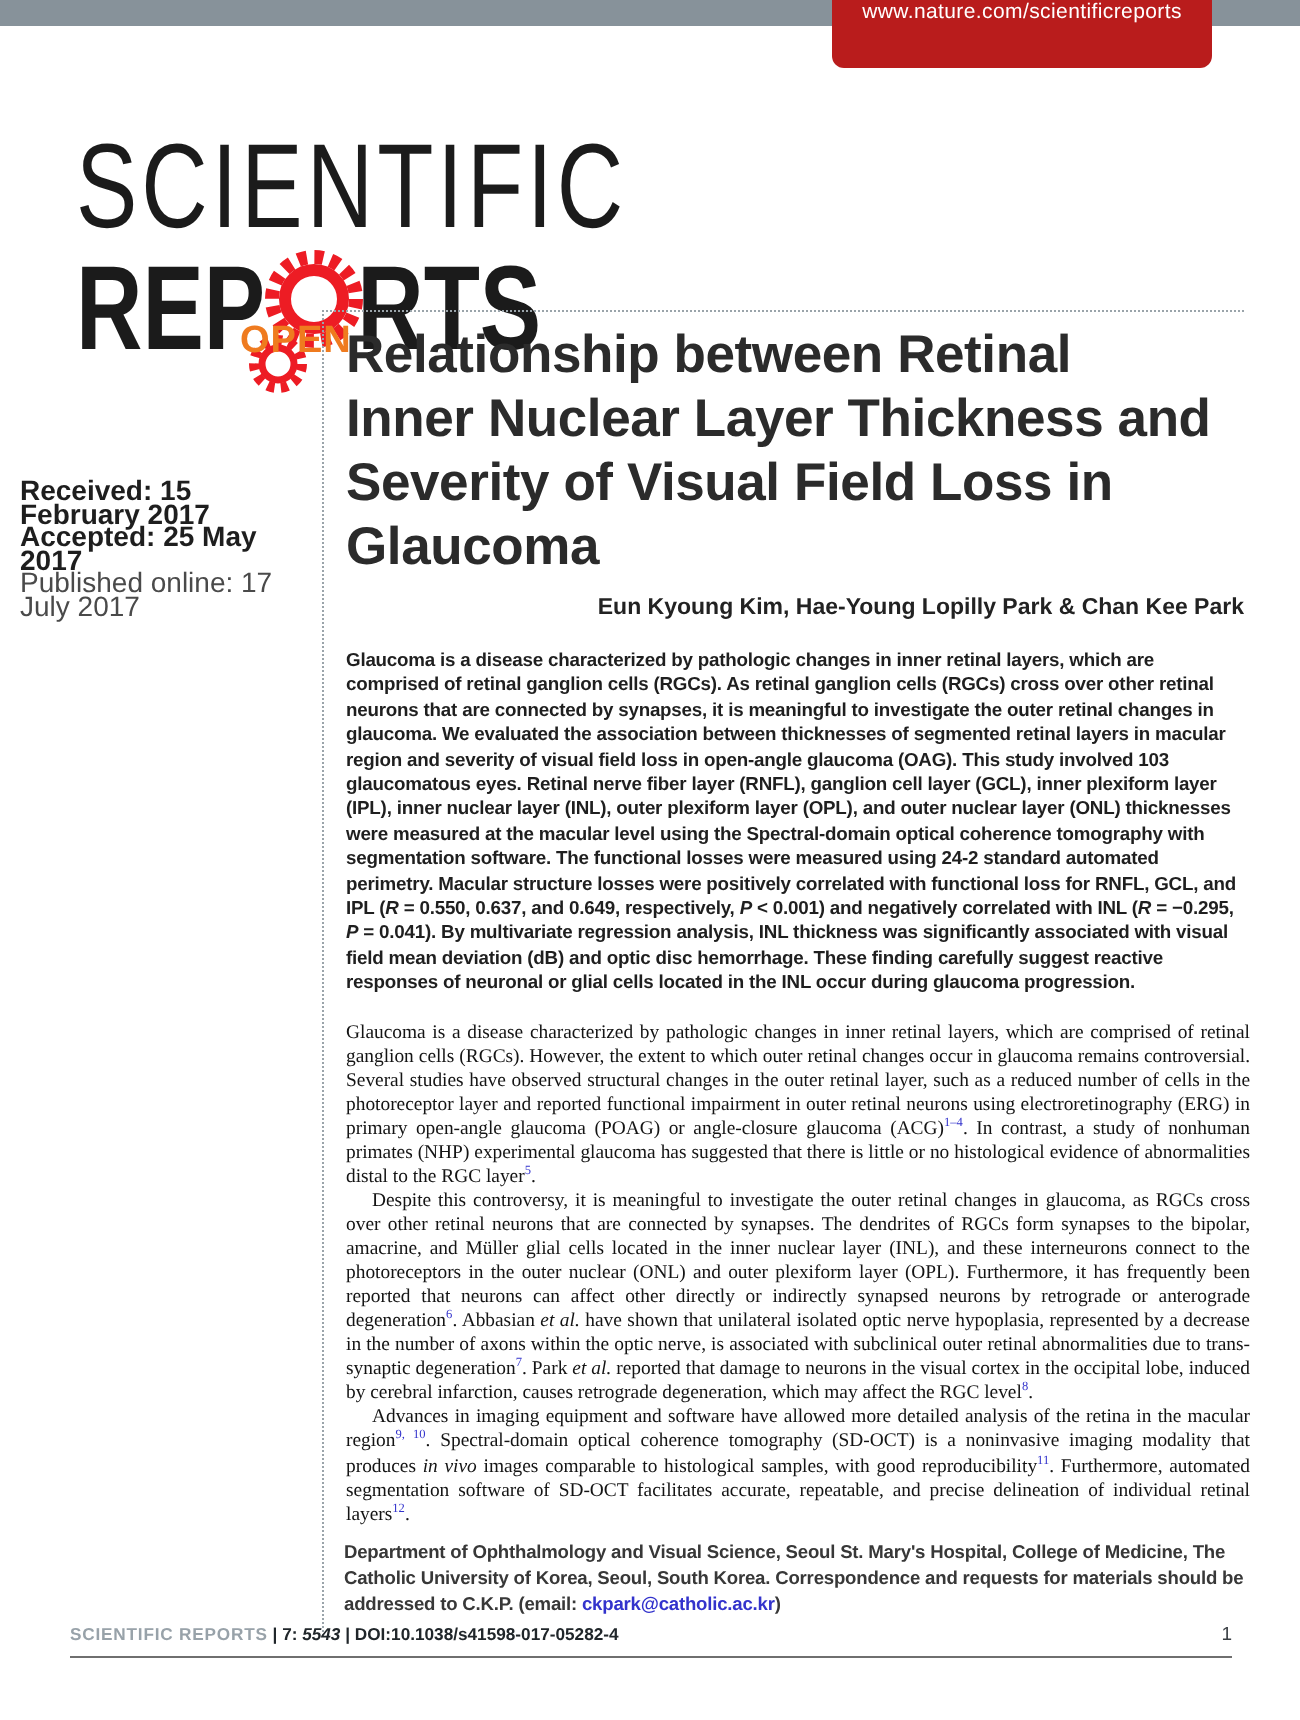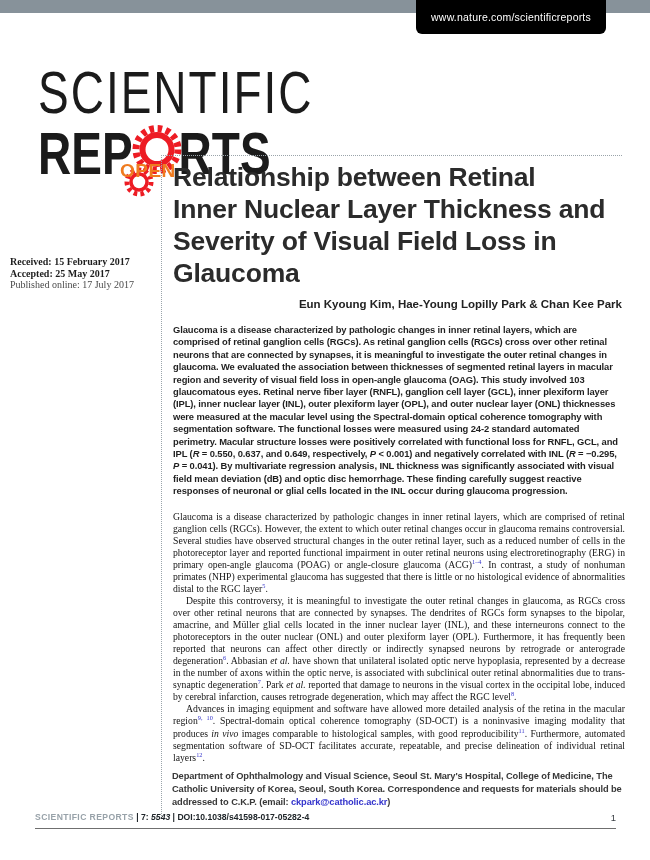--- a/index.html
+++ b/index.html
@@ -1,39 +1,39 @@
 <!DOCTYPE html>
 <html><head>
 <meta charset="utf-8">
 <style>
   html,body{margin:0;padding:0;background:#ffffff;}
   .page{position:relative;width:650px;height:860px;background:#ffffff;overflow:hidden;
         font-family:"Liberation Sans",sans-serif;}
 
   
   .topbar{position:absolute;left:0;top:0;width:650px;height:13px;background:#87929a;}
-  .urltab{position:absolute;left:416px;top:0;width:190px;height:34px;background:#000000;
-          border-radius:0 0 6px 6px;display:flex;align-items:center;justify-content:center;}
+  .urltab{position:absolute;left:416px;top:0;width:190px;height:34px;background:#b91c1c;
+          border-radius:0 0 6px 6px;display:flex;justify-content:center;}
   .urltab span{color:#ffffff;font-size:10.5px;letter-spacing:0.2px;}
 
   
   .logo{position:absolute;left:38px;top:70px;height:80px;display:flex;align-items:baseline;
         color:#1b1b1b;white-space:nowrap;flex-direction:column;}
   .lw{display:inline-block;transform:scaleY(1.30);transform-origin:50% 78%;}
   .w1{font-size:46px;font-weight:400;letter-spacing:2px;}
   .w2{font-size:46px;font-weight:700;letter-spacing:0px;display:inline-flex;align-items:baseline;}
   .w2 .seg{display:inline-block;transform:scaleY(1.30);transform-origin:50% 78%;}
   .gear{margin:0 -3px;overflow:visible;}
 
   
   .open{position:absolute;left:100px;top:160px;color:#ef7b1f;font-weight:700;font-size:19px;letter-spacing:0.5px;margin-left:20px;}
 
   
-  .dates{position:absolute;left:10px;top:256px;width:148px;font-family:Liberation Serif, serif;
-         font-size:10px;line-height:11.6px;color:#1e1e1e;}
+  .dates{position:absolute;left:10px;top:240px;width:148px;font-family:Liberation Sans, sans-serif;
+         font-size:14px;line-height:11.6px;color:#1e1e1e;}
   .date-line{font-weight:700;}
   .date-line.light{font-weight:400;color:#4a4a4a;}
 
   
   .column{position:absolute;left:161px;top:155px;width:461px;min-height:663px;box-sizing:border-box;
           border-left:1.5px dotted #9aa4aa;border-top:1.5px dotted #9aa4aa;padding:3px 0 0 11px;}
   .title{margin:2px 0 0 0;font-size:26.5px;line-height:32px;font-weight:700;color:#2b2b2b;
          letter-spacing:-0.2px;white-space:pre-line;}
   .authors{margin-top:9px;font-size:11.5px;font-weight:700;color:#222222;text-align:right;}
   .abstract{margin-top:14px;width:452px;font-size:9.4px;font-weight:700;line-height:12.4px;

